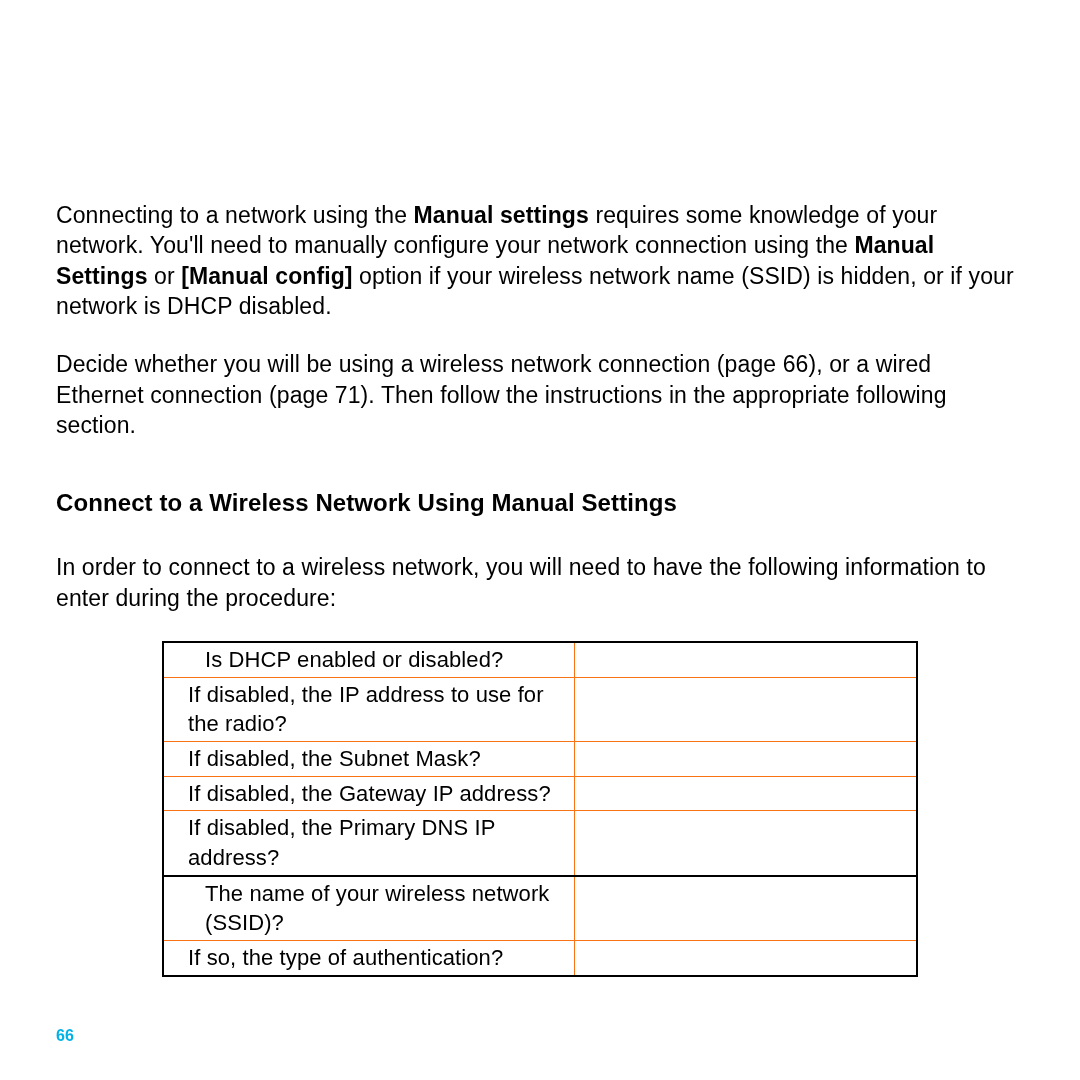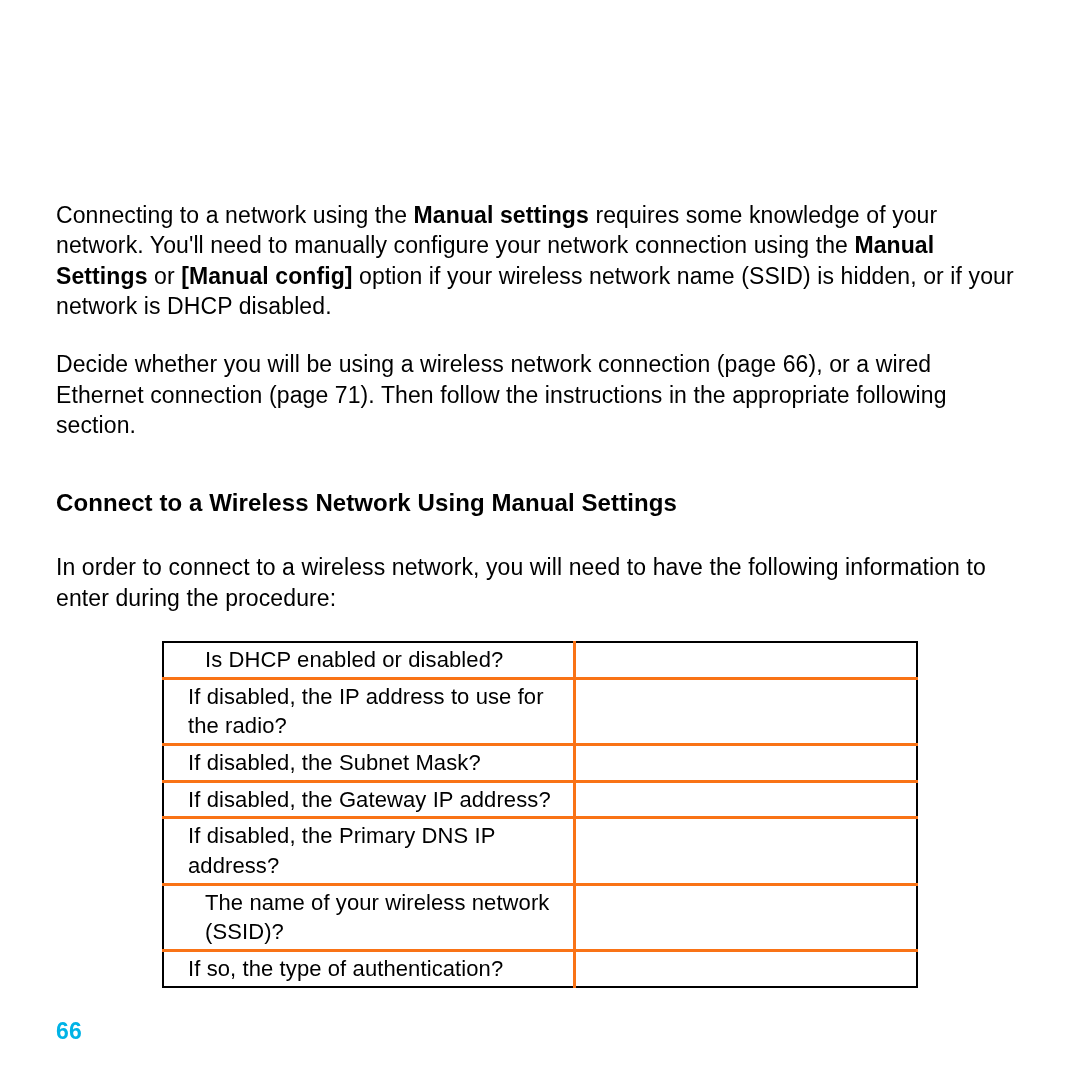--- a/index.html
+++ b/index.html
@@ -25,21 +25,21 @@
   .table-wrap {
     margin: 20px auto 0 auto;
     width: 756px;
   }
   table {
     border-collapse: collapse;
     width: 100%;
     border: 2px solid #000;
   }
   td {
-    border: 3px solid #f97316;
+    border: 1px solid #f97316;
     padding: 2px 6px 2px 6px;
     font-size: 22px;
     line-height: 1.35;
     vertical-align: top;
   }
   td.qcol { width: 412px; }
   td.acol { width: 344px; }
   .indent1 { padding-left: 18px; display: inline-block; }
   
   tr.group-top td { border-top: 2px solid #000; padding-left: 41px; }
@@ -47,21 +47,21 @@
   tr:last-child td { border-bottom: 2px solid #000; }
   td:first-child { border-left: 2px solid #000; }
   td:last-child { border-right: 2px solid #000; }
 
   .page-number {
     position: absolute;
     left: 56px;
     bottom: 34px;
     color: #00b3e6;
     font-weight: 700;
-    font-size: 23px;
+    font-size: 16px;
   }
 </style>
 </head>
 <body>
 
 <p class="para">
   <span>Connecting to a network using the </span><span class="bold">Manual settings</span><span> requires some knowledge of your network. You'll need to manually configure your network connection using the </span><span class="bold">Manual Settings</span><span> or </span><span class="bold">[Manual config]</span><span> option if your wireless network name (SSID) is hidden, or if your network is DHCP disabled.</span>
 </p>
 
 <p class="para">Decide whether you will be using a wireless network connection (page 66), or a wired Ethernet connection (page 71). Then follow the instructions in the appropriate following section.</p>

